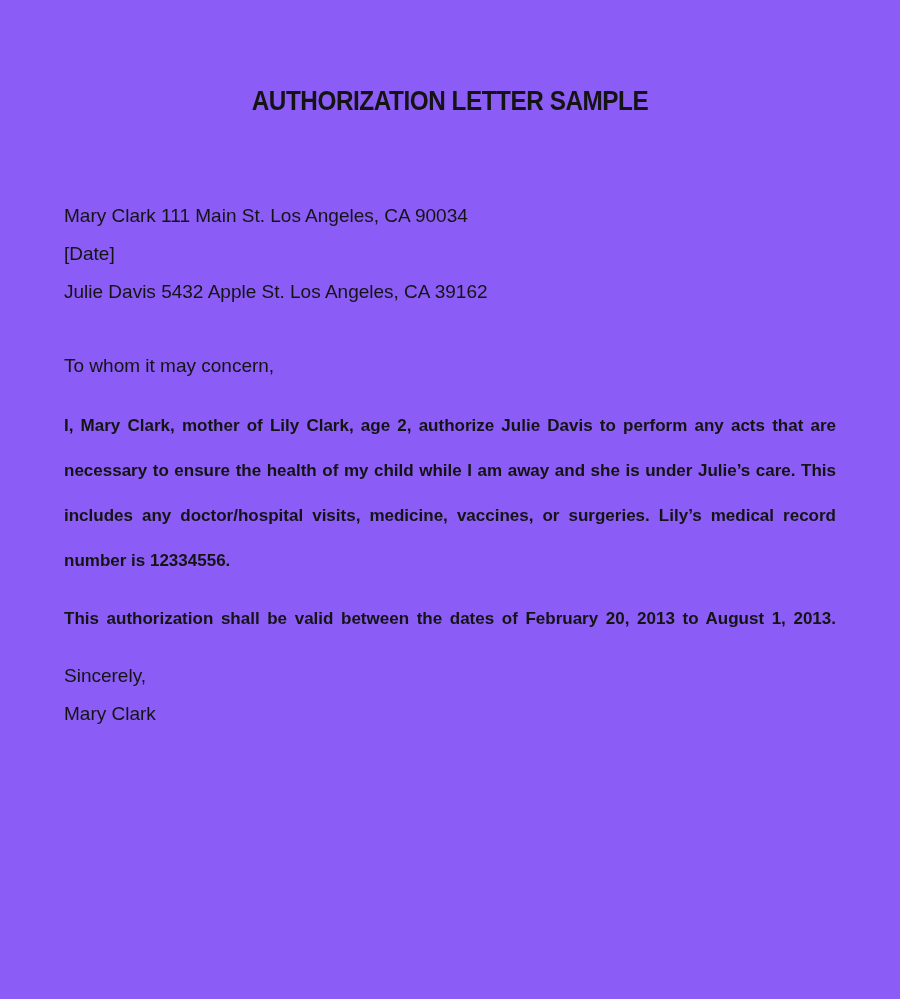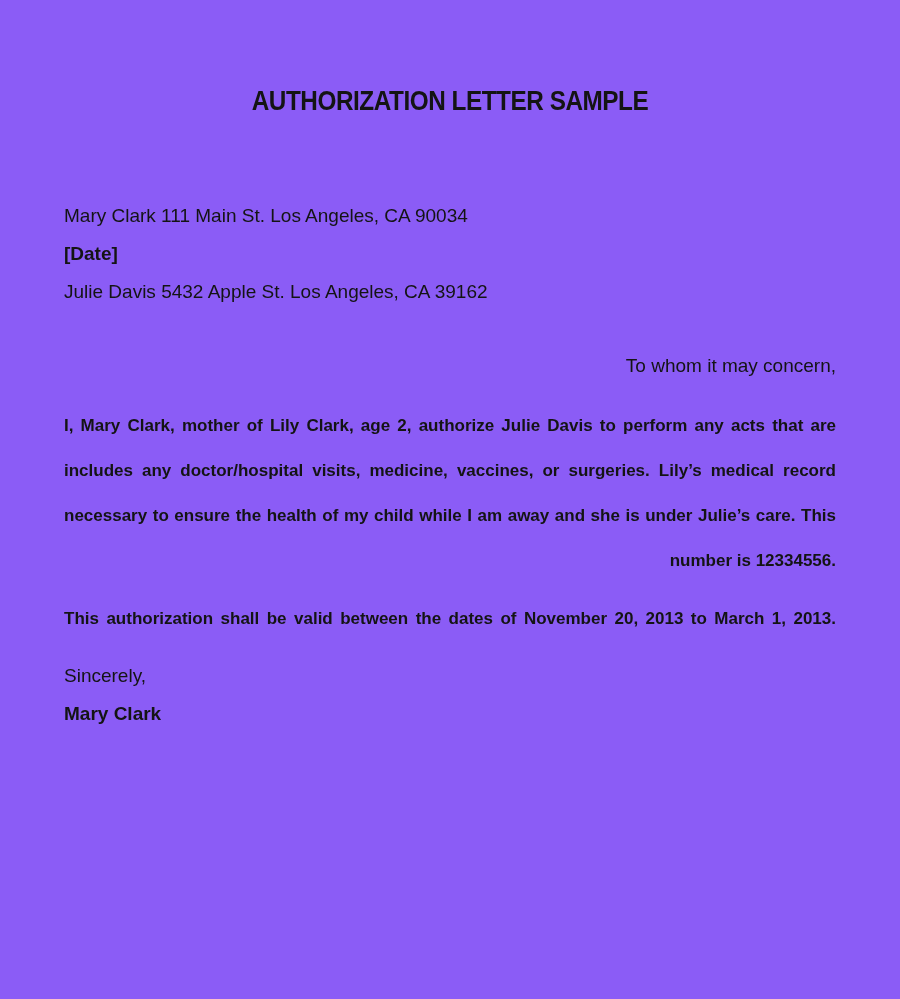--- a/index.html
+++ b/index.html
@@ -21,64 +21,64 @@
     font-size: 27px;
     font-weight: 700;
     letter-spacing: -0.5px;
     transform: scaleX(0.9);
   }
   .address-block { margin-top: 80px; }
   .line {
     margin: 0;
     font-size: 19px;
     line-height: 38px;
-    font-weight: 700;
+    font-weight: 400;
   }
   .bold { font-weight: 400; }
-  .salutation { margin-top: 36px; text-align: right; }
+  .salutation { margin-top: 36px; }
   .para {
     margin: 0;
     font-size: 17px;
     line-height: 45px;
     font-weight: bold;
   }
   .para-1 { margin-top: 18px; }
   .para-2 { margin-top: 13px; }
   .para-3 { margin-top: 13px; }
   .jline {
     display: block;
     text-align: justify;
     text-align-last: justify;
   }
-  .lline { display: block; text-align: right; }
+  .lline { display: block; text-align: left; }
   .signature-block { margin-top: 16px; }
 </style>
 </head>
 <body>
 
 <div class="page">
 
   <h1 class="title">AUTHORIZATION LETTER SAMPLE</h1>
 
   <div class="address-block">
     <p class="line bold">Mary Clark 111 Main St. Los Angeles, CA 90034</p>
     <p class="line">[Date]</p>
     <p class="line bold">Julie Davis 5432 Apple St. Los Angeles, CA 39162</p>
   </div>
 
   <p class="line bold salutation">To whom it may concern,</p>
 
   <div class="para para-1">
     <span class="jline">I, Mary Clark, mother of Lily Clark, age 2, authorize Julie Davis to perform any acts that are</span>
+    <span class="jline">necessary to ensure the health of my child while I am away and she is under Julie’s care. This</span>
     <span class="jline">includes any doctor/hospital visits, medicine, vaccines, or surgeries. Lily’s medical record</span>
-    <span class="jline">necessary to ensure the health of my child while I am away and she is under Julie’s care. This</span>
     <span class="lline">number is 12334556.</span>
   </div>
 
-  <p class="para para-2 jline">This authorization shall be valid between the dates of November 20, 2013 to March 1, 2013.</p>
+  <p class="para para-2 jline">This authorization shall be valid between the dates of February 20, 2013 to August 1, 2013.</p>
 
 
   <div class="signature-block">
     <p class="line bold">Sincerely,</p>
     <p class="line">Mary Clark</p>
   </div>
 
 </div>
 
 </body></html>

